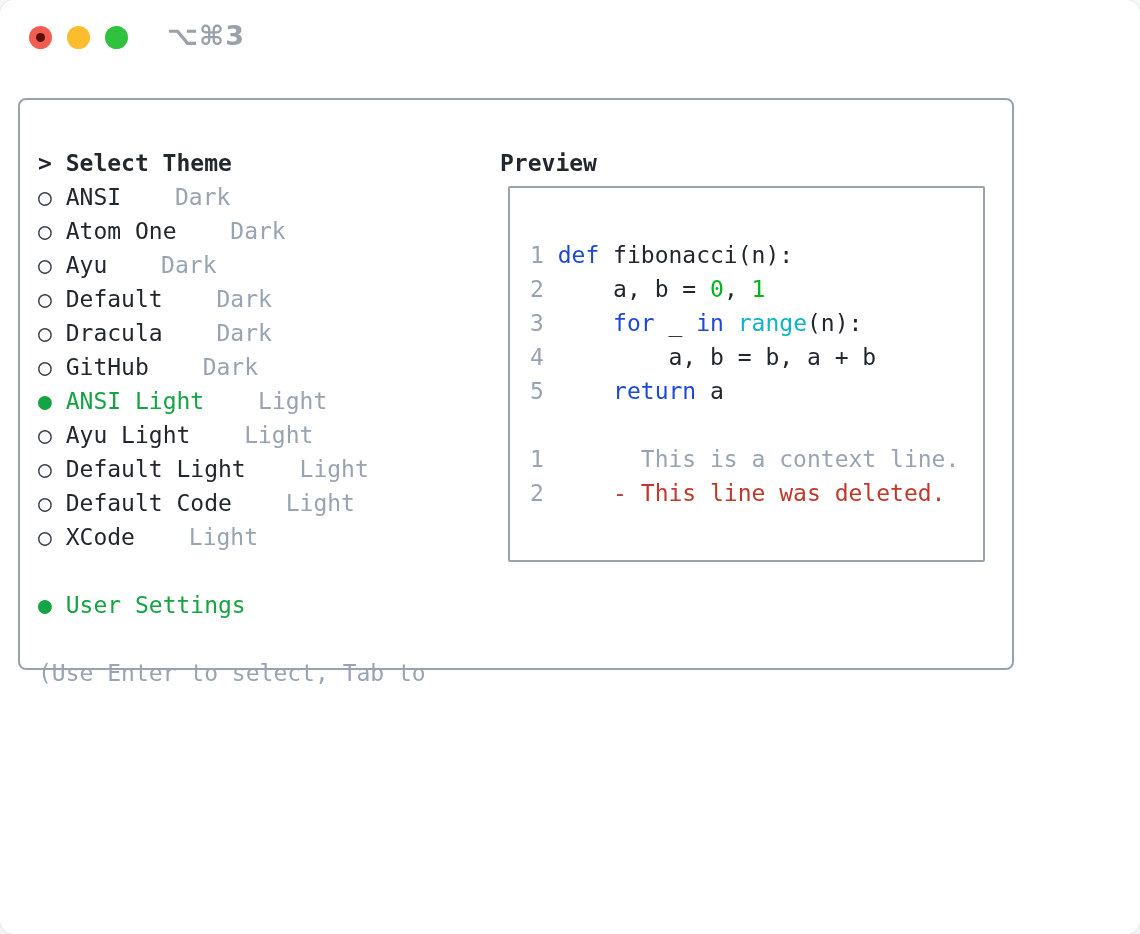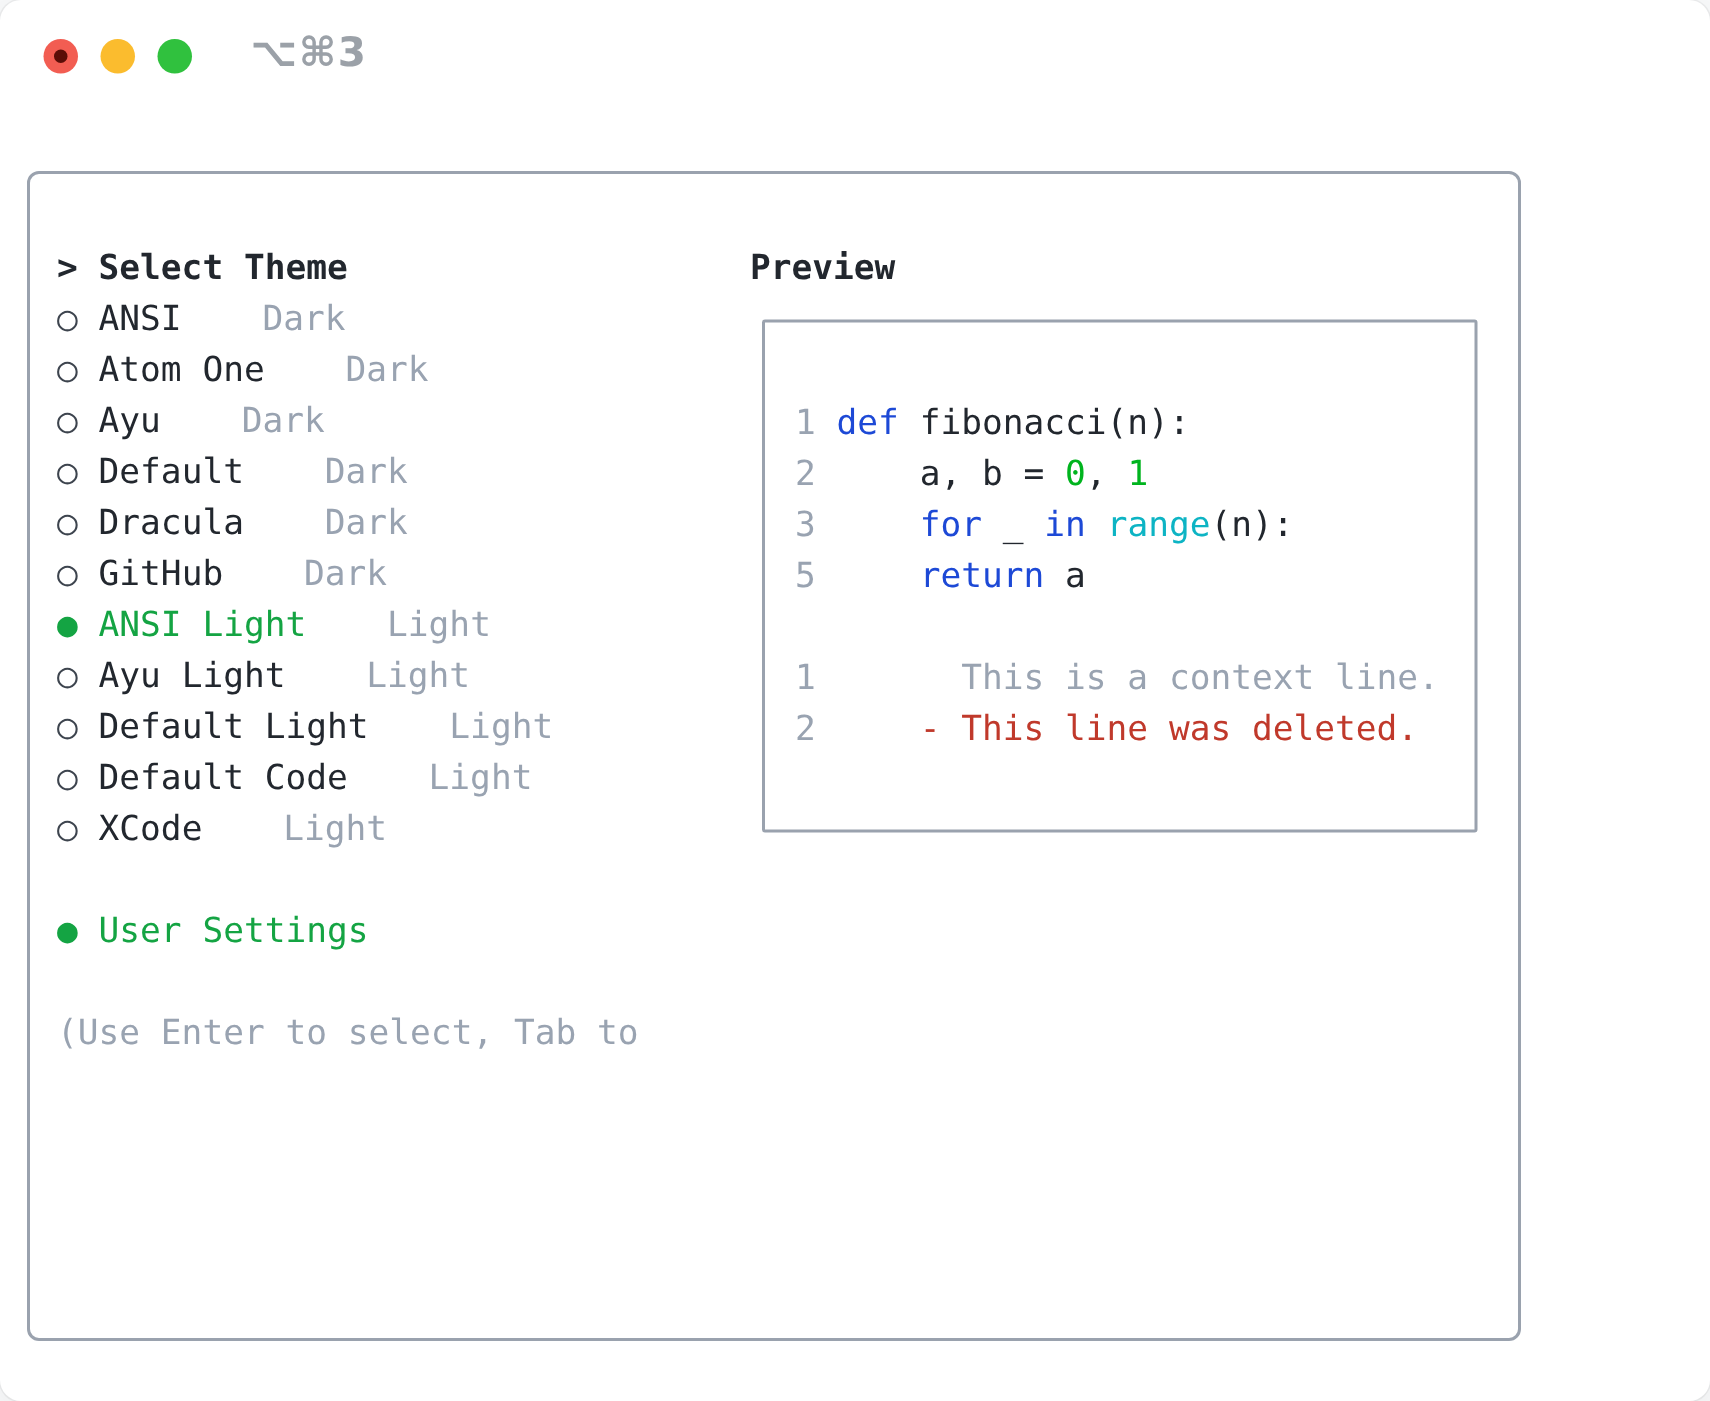--- a/index.html
+++ b/index.html
@@ -21,42 +21,42 @@
   .light.min{background:var(--tl-yellow,#fbbc2e);}
   .light.zoom{background:var(--tl-green,#30c13e);}
   .light .dot{position:absolute;left:50%;top:50%;width:9px;height:9px;margin:-4.5px 0 0 -4.5px;border-radius:50%;background:var(--tl-red-dot,#5b0d07);}
   .win-title{
     position:absolute;left:167px;top:20px;
     font-family:"DejaVu Sans", sans-serif;font-size:27px;font-weight:bold;
     color:var(--title-gray,#9ba1a8);letter-spacing:1px;white-space:pre;
   }
   
   .main-box{
-    position:absolute;left:18px;top:114px;width:996px;height:780px;
+    position:absolute;left:18px;top:98px;width:996px;height:572px;
     border:2px solid var(--border,#9aa2ae);border-radius:8px;box-sizing:border-box;
     background:#fff;
   }
   .row,.codeline,.l-header,.l-subheader,.help-line,.col-header{
     white-space:pre;height:34px;line-height:34px;
   }
   .left-col{position:absolute;left:18px;top:46px;}
   .l-header{font-weight:bold;}
   .hdr-prefix{display:inline-block;width:2ch;}
   .l-subheader{padding-left:2ch;}
   .spacer{height:34px;}
   .row{color:var(--text,#22272e);cursor:default;}
   .row .bullet{color:#3d444e;}
   .row.sel .bullet,.row.sel .nm{color:var(--sel-green,#14a443);}
   .row .variant{color:var(--muted,#99a3b1);margin-left:40px;}
   .help-line{color:var(--muted,#99a3b1);}
   
   .preview-col{position:absolute;left:480px;top:46px;}
   .col-header{font-weight:bold;}
   .preview-box{
-    margin-top:17px;margin-left:8px;width:477px;box-sizing:border-box;
+    margin-top:6px;margin-left:8px;width:477px;box-sizing:border-box;
     border:2px solid var(--border,#9aa2ae);border-radius:2px;
     padding:50px 18px 50px 20px;background:#fff;
   }
   .diff-block{margin-top:34px;}
   .seg-plain{color:var(--text,#22272e);}
   .seg-kw{color:var(--blue,#1d49d6);}
   .seg-builtin{color:var(--cyan,#0db4c4);}
   .seg-lit{color:var(--add-green,#00b41e);}
   .seg-muted{color:var(--muted,#99a3b1);}
   .seg-del{color:var(--del-red,#c0392b);}
@@ -109,20 +109,21 @@
       <div class="help-line">(Use Enter to select, Tab to</div>
     </div>
 
     <div class="preview-col">
       <div class="col-header">Preview</div>
       <div class="preview-box">
         <div id="code-block" class="code-block">
             <div class="codeline"><span class="seg-muted">1 </span><span class="seg-kw">def</span><span class="seg-plain"> fibonacci(n):</span></div>
             <div class="codeline"><span class="seg-muted">2 </span><span class="seg-plain">    a, b = </span><span class="seg-lit">0</span><span class="seg-plain">, </span><span class="seg-lit">1</span></div>
             <div class="codeline"><span class="seg-muted">3 </span><span class="seg-plain">    </span><span class="seg-kw">for</span><span class="seg-plain"> _ </span><span class="seg-kw">in</span><span class="seg-plain"> </span><span class="seg-builtin">range</span><span class="seg-plain">(n):</span></div>
+            <div class="codeline"><span class="seg-muted">4 </span><span class="seg-plain">        a, b = b, a + b</span></div>
             <div class="codeline"><span class="seg-muted">5 </span><span class="seg-plain">    </span><span class="seg-kw">return</span><span class="seg-plain"> a</span></div>
           </div>
         <div id="diff-block" class="diff-block">
             <div class="codeline"><span class="seg-muted">1 </span><span class="seg-muted">      This is a context line.</span></div>
             <div class="codeline"><span class="seg-muted">2 </span><span class="seg-plain">    </span><span class="seg-del">- This line was deleted.</span></div>
           </div>
       </div>
     </div>
 
   </div>

